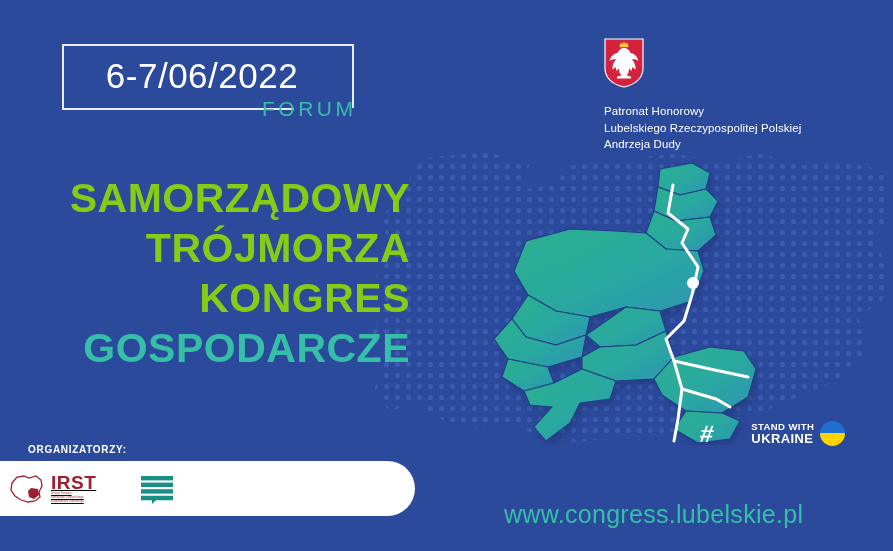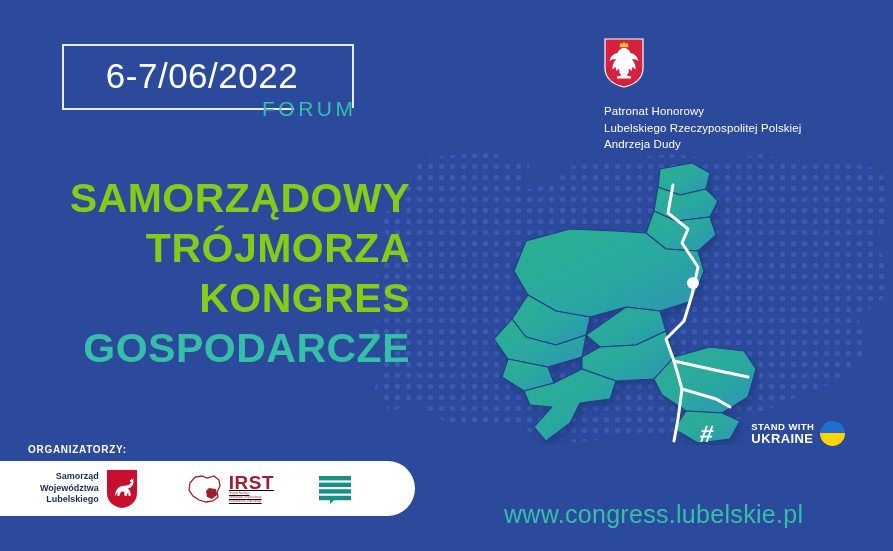--- a/index.html
+++ b/index.html
@@ -190,37 +190,20 @@
     </span>
     <span class="uaflag"></span>
   </div>
 
   <div class="url">www.congress.lubelskie.pl</div>
 
   <div class="org-label">ORGANIZATORZY:</div>
 
   <div class="org-bar">
 
-    <div class="logo logo-swl">
-      <div class="swl-text">
-        <div>Samorząd</div>
-        <div>Województwa</div>
-        <div>Lubelskiego</div>
-      </div>
-      <svg width="32" height="40" viewBox="0 0 32 40" xmlns="http://www.w3.org/2000/svg">
-        <path d="M1,1 H31 V24 C31,33 24,38 16,39 C8,38 1,33 1,24 Z" fill="#c8102e"></path>
-        <g fill="#ffffff">
-          <path d="M9,27 C9,22 12,18 16,17 C19,16.3 22,17 24,15 L24,11
-                   L25.2,11 L25.2,9.2 L26.4,11 L27.4,9.2 L27.4,13.5 C27.4,16.5 25,18.8 22,19.4
-                   C24,21 25,24 24.6,27 L22.6,27 L22.2,23 L20.5,27 L18.6,27 L18.2,22.6
-                   L15,22.8 L13.2,27 L11.3,27 L11.7,23.3 Z"></path>
-          <circle cx="24.6" cy="13.4" r="0.8" fill="#c8102e"></circle>
-        </g>
-      </svg>
-    </div>
 
     <div class="logo logo-irst">
       <svg width="38" height="34" viewBox="0 0 38 34" xmlns="http://www.w3.org/2000/svg">
         <path d="M4,11 L9,5 L16,4 L21,6 L28,4 L33,8 L34,14 L31,20 L32,25 L27,29 L20,30
                  L13,28 L7,24 L3,18 Z" fill="none" stroke="#9e1f2f" stroke-width="1.3"></path>
         <path d="M23,16 L30,17 L31,23 L26,27 L21,25 L20,19 Z" fill="#9e1f2f"></path>
       </svg>
       <div>
         <div class="irst-word">IRST</div>
         <div class="irst-sub">Instytut Rozwoju</div>

